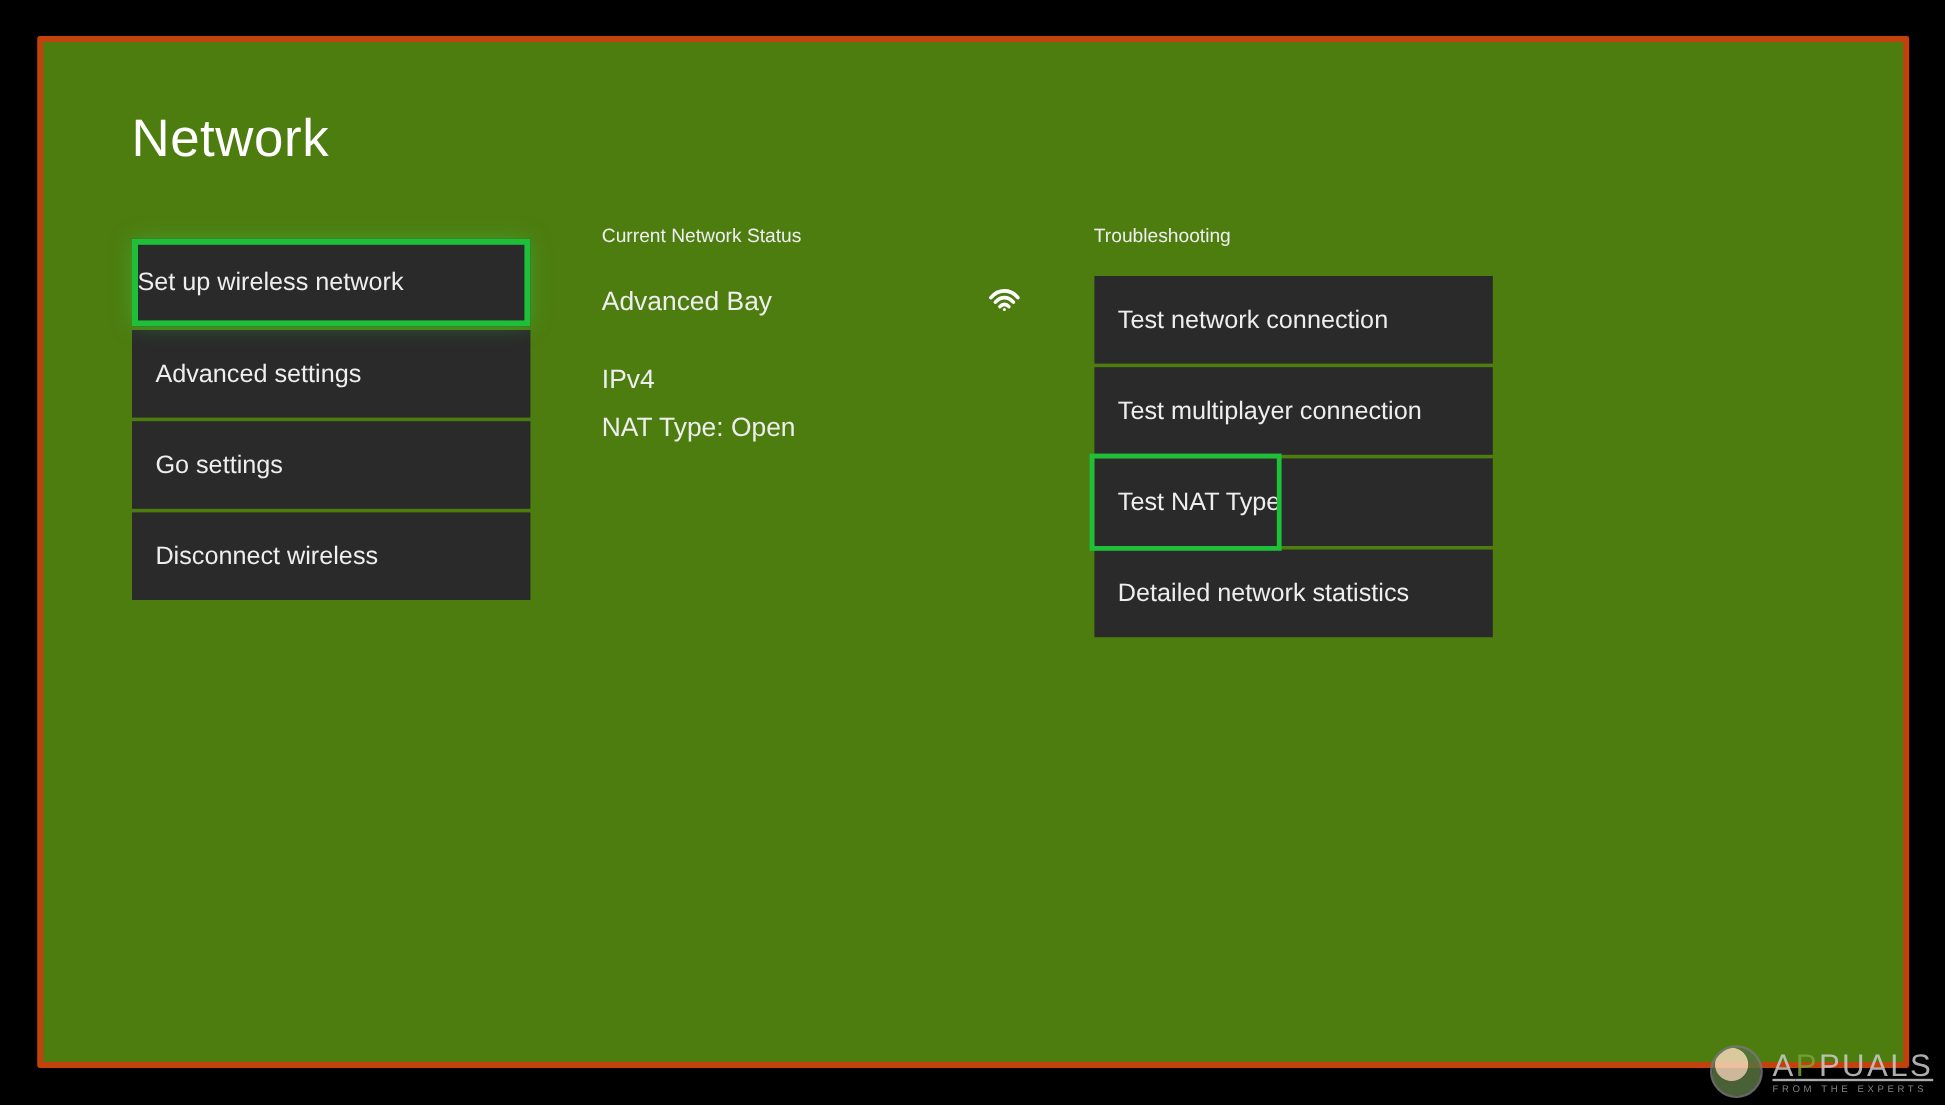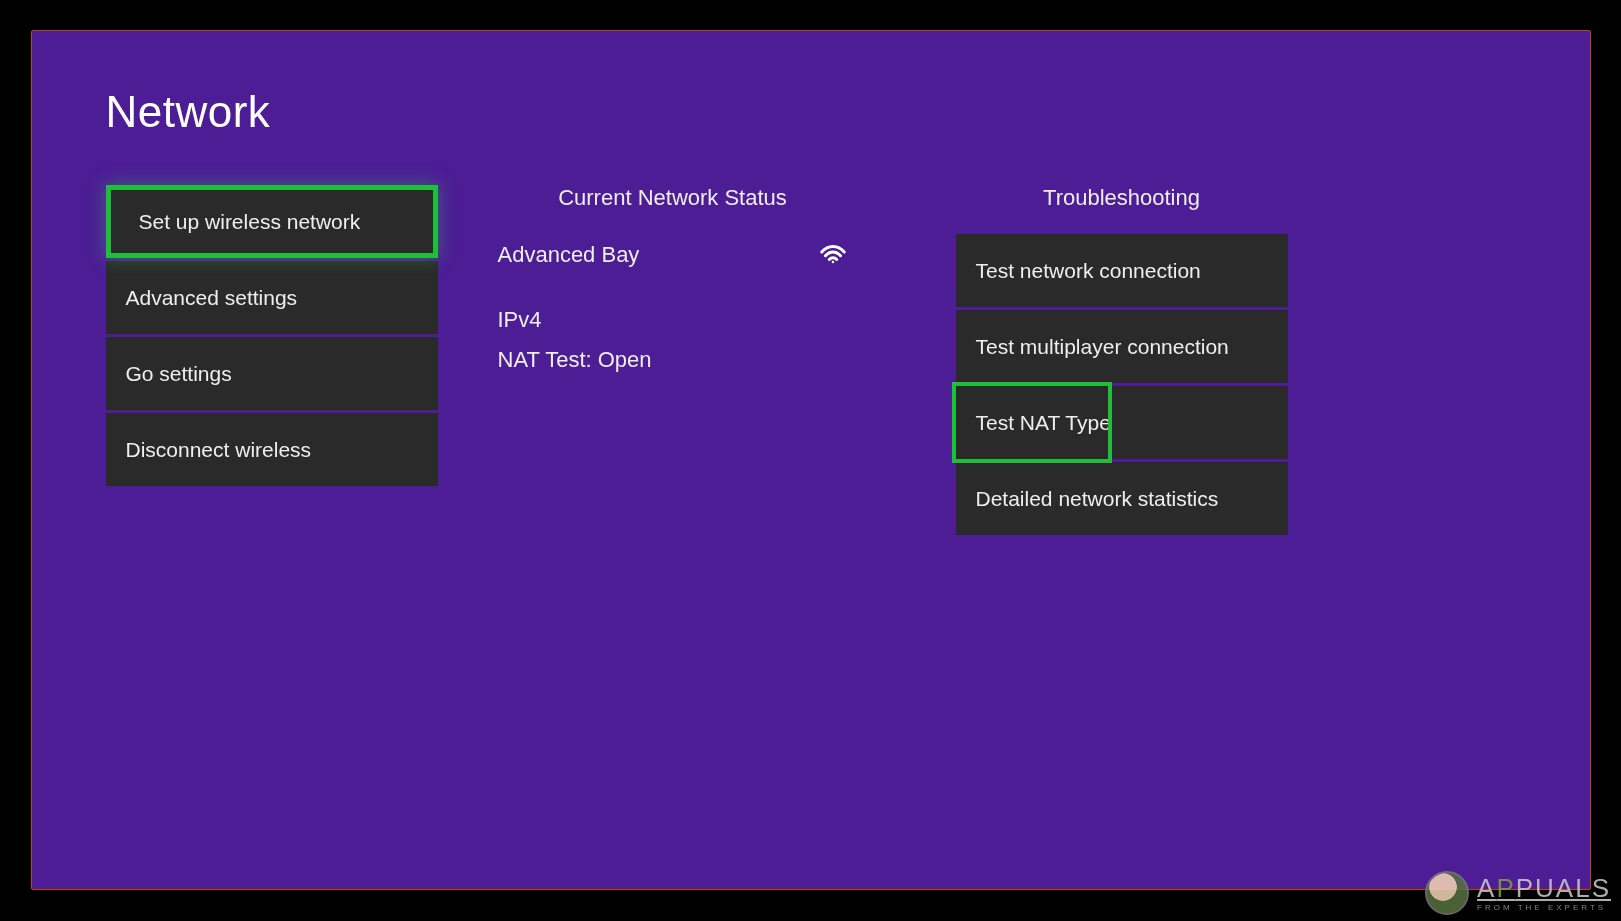--- a/index.html
+++ b/index.html
@@ -1,26 +1,26 @@
 <!DOCTYPE html>
 <html><head>
   <meta charset="utf-8">
   <style>
     * { margin:0; padding:0; box-sizing:border-box; }
     html, body { width:100%; height:100%; background:#000; font-family:"Segoe UI", Arial, sans-serif; color:#ddd; font-weight:300; }
-    .frame { position:relative; margin:30px auto; width:1560px; height:860px; background:#4c1d95; border:1px solid #c2410c; border-radius:2px; padding:56px 74px 60px 74px; }
+    .frame { position:relative; margin:30px auto; width:1560px; height:860px; background:#4d7c0f; border:5px solid #c2410c; border-radius:2px; padding:56px 74px 60px 74px; }
     .page-title { font-size:44px; font-weight:300; color:#fff; margin-bottom:48px; letter-spacing:0.5px; }
     .cols { display:flex; gap:60px; align-items:flex-start; }
     .col { display:flex; flex-direction:column; }
     .col.left { width:332px; gap:3px; }
     .col.middle { width:350px; }
-    .col.right { width:332px; gap:3px;margin-left:48px; }
-    .sec-head { font-size:22px; font-weight:300; color:#eee; margin-bottom:20px;text-align:center; }
+    .col.right { width:332px; gap:3px; }
+    .sec-head { font-size:16px; font-weight:300; color:#eee; margin-bottom:20px; }
     .btn { background:#2a2a2a; color:#eee; height:73px; display:flex; align-items:center; padding:0 20px; font-size:21px; font-weight:300; cursor:pointer; }
-    .col.left .btn.selected { border:5px solid #1fbf3a; box-shadow:0 0 18px rgba(60,220,90,0.35); position:relative; padding:0 28px; }
+    .col.left .btn.selected { border:5px solid #1fbf3a; box-shadow:0 0 18px rgba(60,220,90,0.35); position:relative; padding:0 0;margin-top:10px; }
     .btn.hl-green { position:relative; }
     .btn.hl-green .hlbox { position:absolute; pointer-events:none; border:4px solid #1fbf3a; left:-4px; top:-4px; height:calc(100% + 8px); padding:0; }
     .status-line { font-size:22px; color:#eee; margin-bottom:26px; display:flex; align-items:center; justify-content:space-between; }
     .status-line.first { margin-bottom:34px; margin-top:6px; }
     .status-line.tight { margin-bottom:14px; }
     .wifi-icon svg { width:30px; height:30px; stroke:#fff; fill:none; stroke-width:2.4; }
     
     .wm { position:absolute; right:10px; bottom:6px; display:flex; align-items:center; gap:8px; opacity:0.85; }
     .wm-av { width:44px; height:44px; border-radius:50%; background:radial-gradient(circle at 40% 35%, #f4d7b8 0 38%, #56733f 40% 100%); border:2px solid #777; }
     .wm-txt { display:flex; flex-direction:column; line-height:1; }
@@ -60,21 +60,21 @@
           <svg viewBox="0 0 24 24">
               <path d="M3 12c5-6 13-6 18 0" stroke-linecap="round"></path>
               <path d="M6 15c3.5-4 8.5-4 12 0" stroke-linecap="round"></path>
               <path d="M9 18c1.8-2 4.2-2 6 0" stroke-linecap="round"></path>
               <circle cx="12" cy="20" r="1" fill="#fff" stroke="none"></circle>
             </svg>
         </span>
       </div>
 
       <div class="status-line tight">IPv4</div>
-      <div class="status-line">NAT Test: Open</div>
+      <div class="status-line">NAT Type: Open</div>
     </div>
 
     <div class="col right">
       <div class="sec-head">Troubleshooting</div>
 
       <div class="btn">
         <span>Test network connection</span>
       </div>
       <div class="btn">
         <span>Test multiplayer connection</span>

